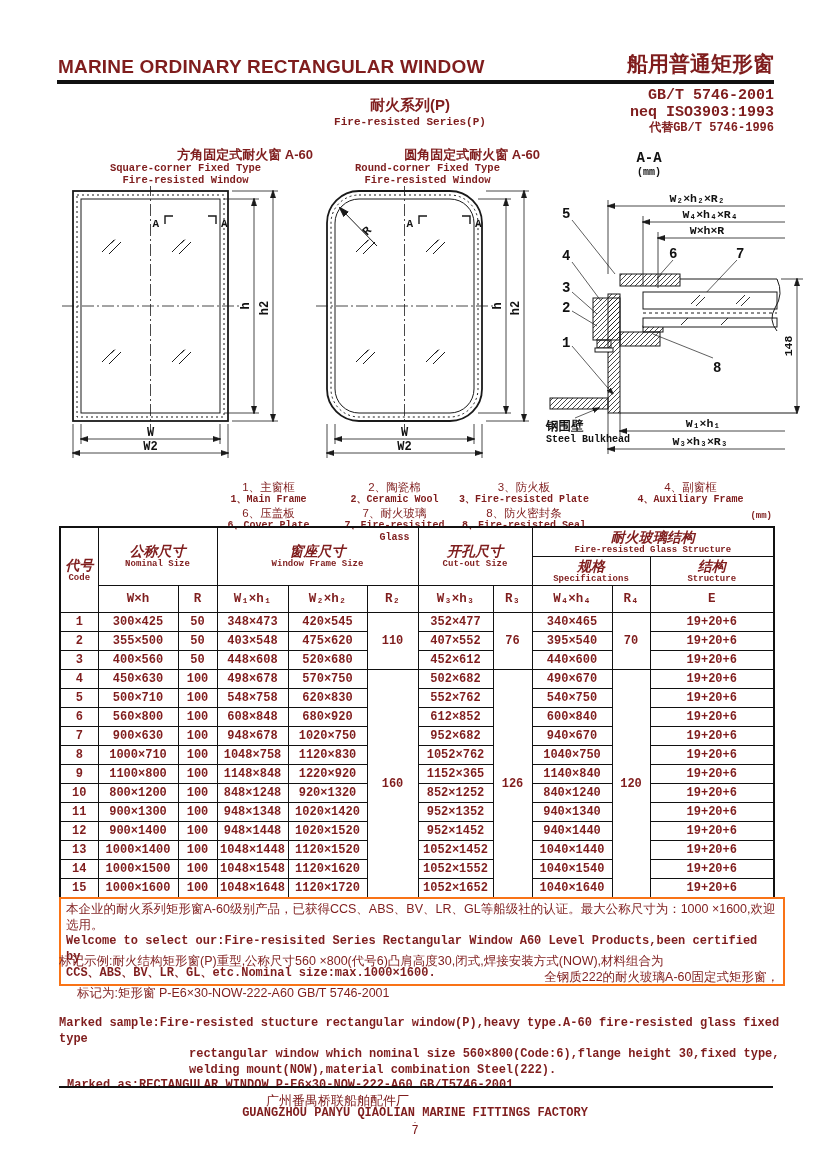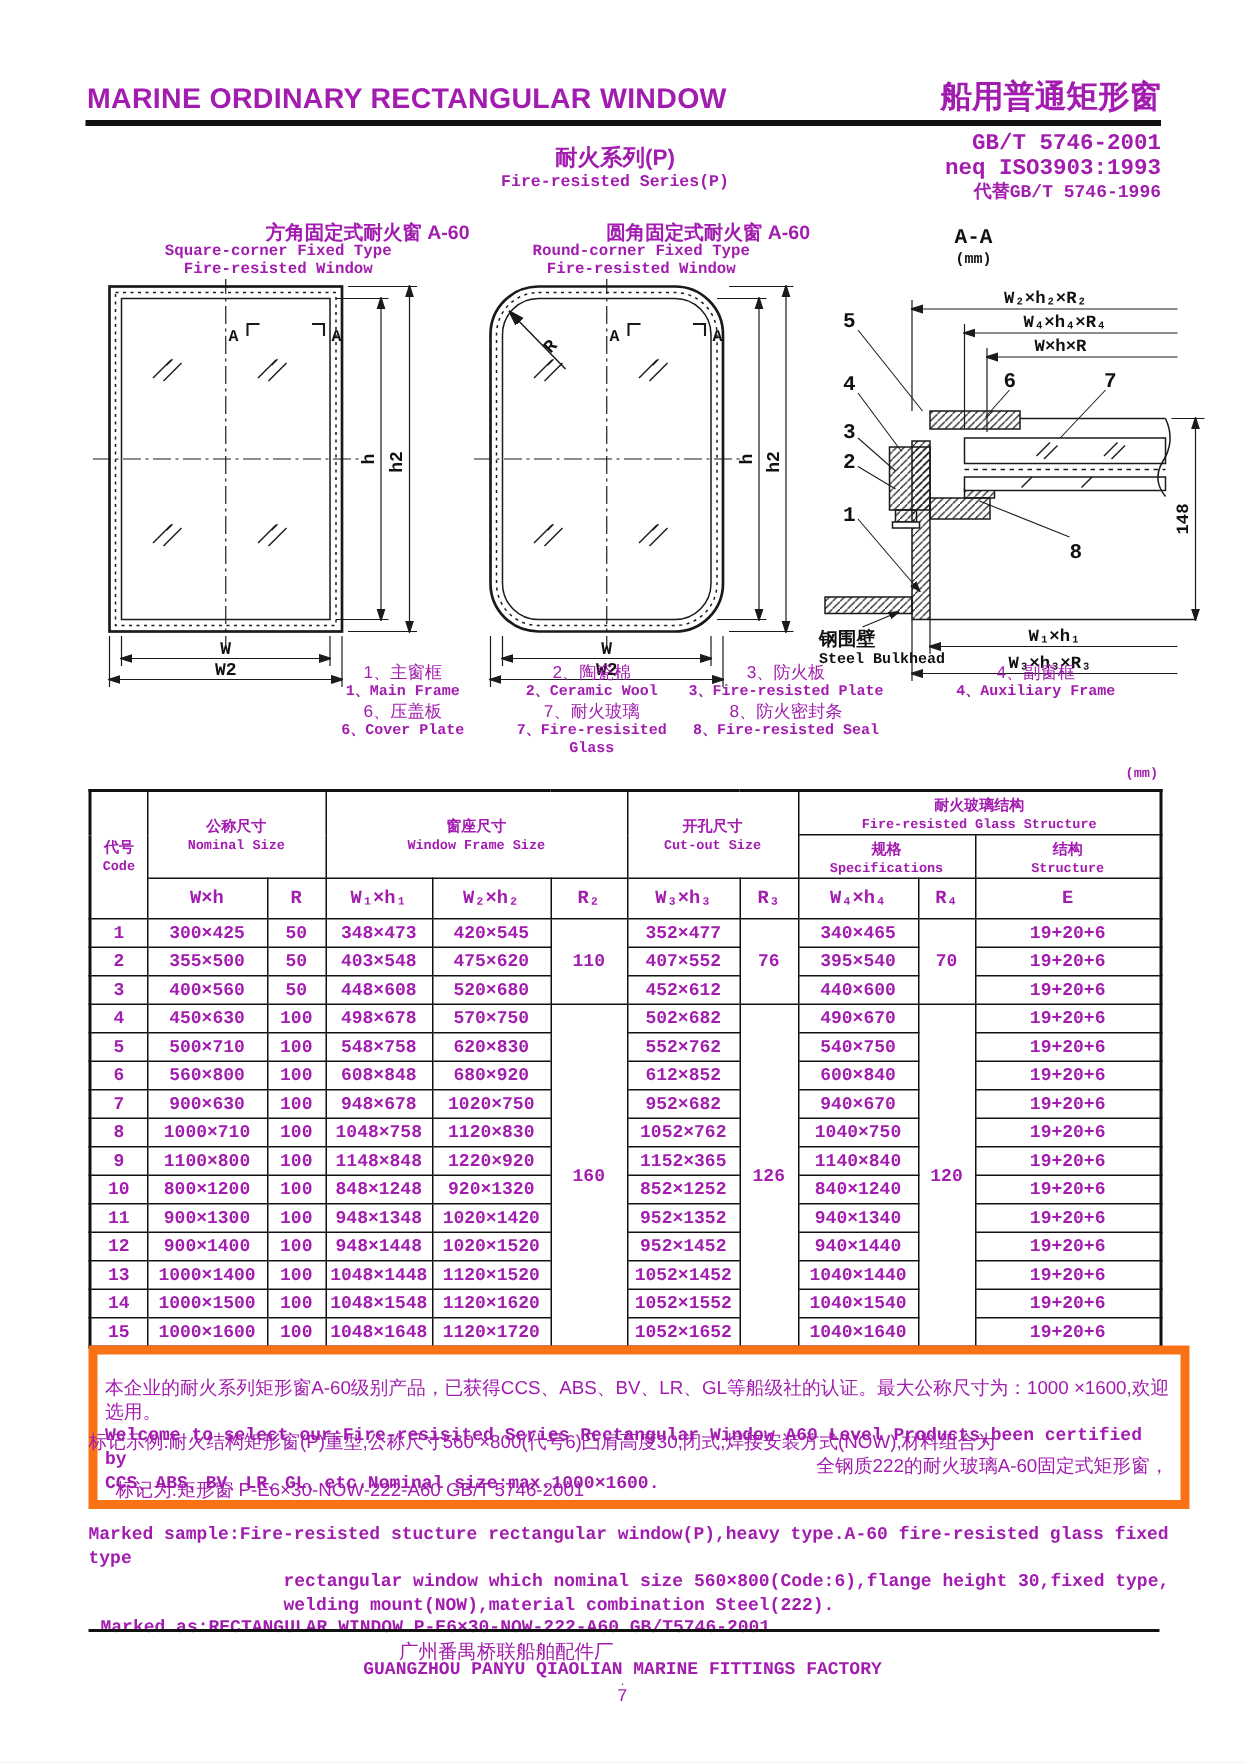--- a/index.html
+++ b/index.html
@@ -1,18 +1,18 @@
 <!DOCTYPE html>
 <html><head>
 <meta charset="utf-8">
 <style>
   html,body { margin:0; padding:0; background:#e8e8e8; }
   .page {
     position:relative; width:830px; height:1175px; margin:0 auto;
-    background:#ffffff; color:#a21caf;
+    background:#ffffff; color:#7f1d1d;
     font-family:"Liberation Sans","DejaVu Sans",sans-serif;
     overflow:hidden;
   }
   .mono { font-family:"Liberation Mono","DejaVu Sans Mono",monospace; }
 
   
   .titlebar { position:absolute; left:58px; right:56px; top:50px; display:flex; justify-content:space-between; align-items:flex-end; }
   .title-en { font-size:19px; font-weight:bold; letter-spacing:0.2px; font-family:"Liberation Sans","DejaVu Sans",sans-serif; }
   .title-zh { font-size:21px; font-weight:bold; }
   .title-rule { position:absolute; left:57px; right:56px; top:80px; height:4px; background:#111; }
@@ -31,40 +31,40 @@
   .fig-section{ left:545px; top:146px; width:285px; }
   .fig-title-zh { font-size:13px; font-weight:bold; text-align:right; line-height:15px; }
   .fig-title-en { font-size:10.5px; font-weight:bold; text-align:center; line-height:12px; font-family:"Liberation Mono","DejaVu Sans Mono",monospace; }
   svg { display:block; }
   svg line, svg path, svg rect { stroke:#1a1a1a; }
   svg text { fill:#111; }
   .t-cad { font-family:"Liberation Mono","DejaVu Sans Mono",monospace; font-weight:bold; }
   .t-cjk { font-family:"Liberation Sans","DejaVu Sans",sans-serif; font-weight:bold; }
 
   
-  .legend { position:absolute; left:205px; top:443px; width:585px; display:grid;
+  .legend { position:absolute; left:205px; top:481px; width:585px; display:grid;
             grid-template-columns:127px 125px 134px 199px; row-gap:1px; }
   .legend-item { text-align:center; }
   .legend-item .zh { font-size:11.5px; line-height:13px; }
   .legend-item .en { font-size:10px; line-height:12px; font-weight:bold; }
 
   .mm-note { position:absolute; right:58px; top:511px; font-size:9px; font-weight:bold; }
 
   
   .size-table-wrap { position:absolute; left:59px; top:526px; }
   table { border-collapse:collapse; table-layout:fixed; width:714px; border:2px solid #111; }
   th, td { border:1px solid #111; text-align:center; vertical-align:middle; padding:0; overflow:hidden; }
-  thead .gr-zh { font-size:10px; font-weight:bold; line-height:15px; }
+  thead .gr-zh { font-size:14px; font-weight:bold; line-height:15px;font-style:italic; }
   thead .gr-en { font-size:9px; font-weight:bold; line-height:10px; font-family:"Liberation Mono","DejaVu Sans Mono",monospace; }
   thead th { height:28px; }
   tr.subcols th { height:26px; font-size:12.5px; font-weight:bold; font-family:"Liberation Mono","DejaVu Sans Mono",monospace; }
   tbody td { height:18px; font-size:12px; font-weight:bold; font-family:"Liberation Mono","DejaVu Sans Mono",monospace; }
 
   
-  .note-box { position:absolute; left:59px; top:897px; width:712px; border:6px solid #f97316; padding:14px 5px 3px 5px; }
+  .note-box { position:absolute; left:59px; top:897px; width:712px; border:2px solid #f97316; padding:2px 5px 3px 5px; }
   .note-box .zh { font-size:12.5px; line-height:16px; }
   .note-box .en { font-size:12px; line-height:16px; font-weight:bold; font-family:"Liberation Mono","DejaVu Sans Mono",monospace; }
   .marking-zh { position:absolute; left:59px; top:953px; width:720px; font-size:12.5px; line-height:16px; }
   .marking-zh .indent1 { padding-left:64px;text-align:right; }
   .marking-zh .indent2 { padding-left:18px; }
   .marking-en { position:absolute; left:59px; top:1016px; width:740px; font-size:12px; line-height:15.5px; font-weight:bold; font-family:"Liberation Mono","DejaVu Sans Mono",monospace; }
   .marking-en .indent1 { padding-left:130px; }
   .marking-en .indent2 { padding-left:8px; }
 
   

